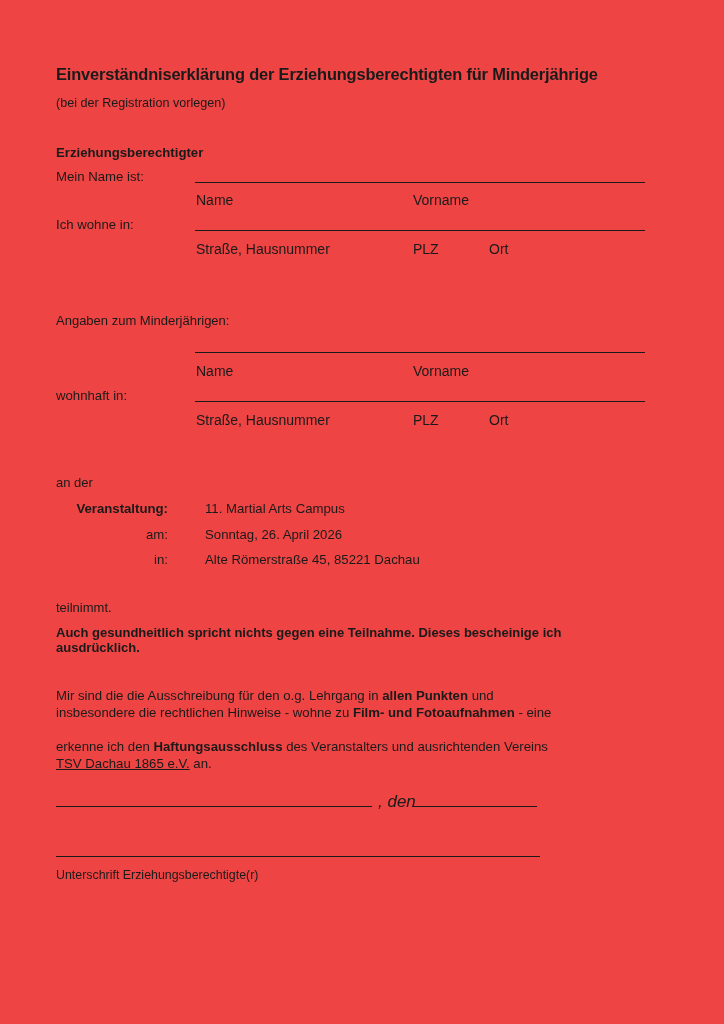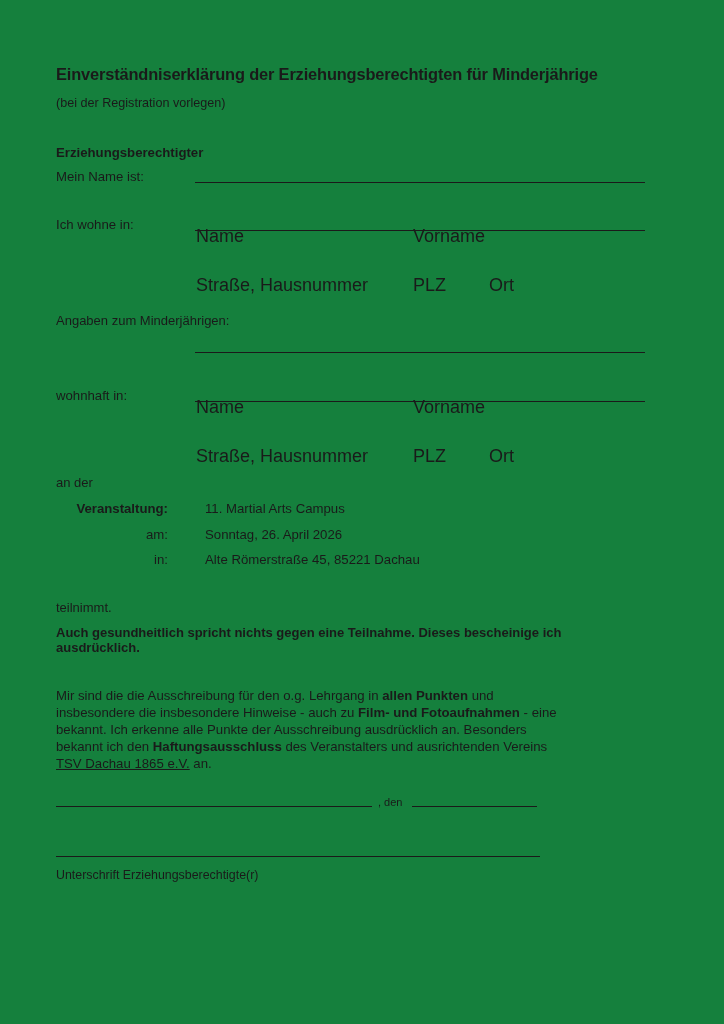--- a/index.html
+++ b/index.html
@@ -13,21 +13,21 @@
     position: relative;
     font-family: "Liberation Sans", sans-serif;
     color: #1a1a1a;
     -webkit-font-smoothing: antialiased;
   }
   .page {
     position: absolute;
     left: 0; top: 0;
     width: 724px;
     height: 1024px;
-    background: #15803d;
+    background: #ef4444;
     overflow: hidden;
   }
 
   
   .doc-title {
     position: absolute;
     left: 56px;
     top: 64px;
     width: 620px;
     font-size: 16.4px;
@@ -72,24 +72,23 @@
   
   .form-rule {
     position: absolute;
     height: 0;
     border-top: 1.6px solid #1a1a1a;
   }
 
   
   .field-caption {
     position: absolute;
-    font-size: 18px;
+    font-size: 14px;
     line-height: 16px;
     white-space: nowrap;
-    margin-top: 36px;
   }
 
   
   .row-label {
     position: absolute;
     left: 56px;
     font-size: 13.2px;
     line-height: 18px;
     white-space: nowrap;
   }
@@ -114,23 +113,24 @@
   }
 
   
   .sig-rule {
     position: absolute;
     height: 0;
     border-top: 1.7px solid #1a1a1a;
   }
   .sig-den {
     position: absolute;
-    font-size: 11px;
-    line-height: 18px;
-    white-space: nowrap;
+    font-size: 17px;
+    line-height: 18px;
+    white-space: nowrap;
+    font-style: italic;
   }
   .sig-caption {
     position: absolute;
     left: 56px;
     font-size: 12.4px;
     line-height: 16px;
     white-space: nowrap;
   }
 </style>
 </head>
@@ -179,25 +179,24 @@
 
   <div class="body-line" style="left:56px; top:599px">teilnimmt.</div>
 
   <div class="body-line" style="left:56px; top:624px; font-weight:bold">Auch gesundheitlich spricht nichts gegen eine Teilnahme. Dieses bescheinige ich</div>
   <div class="body-line" style="left:56px; top:639px; font-weight:bold">ausdrücklich.</div>
 
   <div class="para" style="left:56px; top:687px">
     <span>Mir sind die die Ausschreibung für den o.g. Lehrgang in </span><b>allen Punkten</b><span> und</span>
   </div>
   <div class="para" style="left:56px; top:704px">
-    <span>insbesondere die insbesondere Hinweise - auch zu </span><b>Film- und Fotoaufnahmen</b><span> - eine</span>
-  </div>
-  <div class="para" style="left:56px; top:721px">bekannt. Ich erkenne alle Punkte der Ausschreibung ausdrücklich an. Besonders</div>
+    <span>insbesondere die rechtlichen Hinweise - wohne zu </span><b>Film- und Fotoaufnahmen</b><span> - eine</span>
+  </div>
   <div class="para" style="left:56px; top:738px">
-    <span>bekannt ich den </span><b>Haftungsausschluss</b><span> des Veranstalters und ausrichtenden Vereins</span>
+    <span>erkenne ich den </span><b>Haftungsausschluss</b><span> des Veranstalters und ausrichtenden Vereins</span>
   </div>
   <div class="para" style="left:56px; top:755px">
     <span class="underline-run">TSV Dachau 1865 e.V.</span><span> an.</span>
   </div>
 
   <div class="sig-rule" style="left:56px; top:806px; width:316px;"></div>
   <div class="sig-den" style="left:378px; top:793px">, den</div>
   <div class="sig-rule" style="left:412px; top:806px; width:125px;"></div>
 
   <div class="sig-rule" style="left:56px; top:856px; width:484px;"></div>

